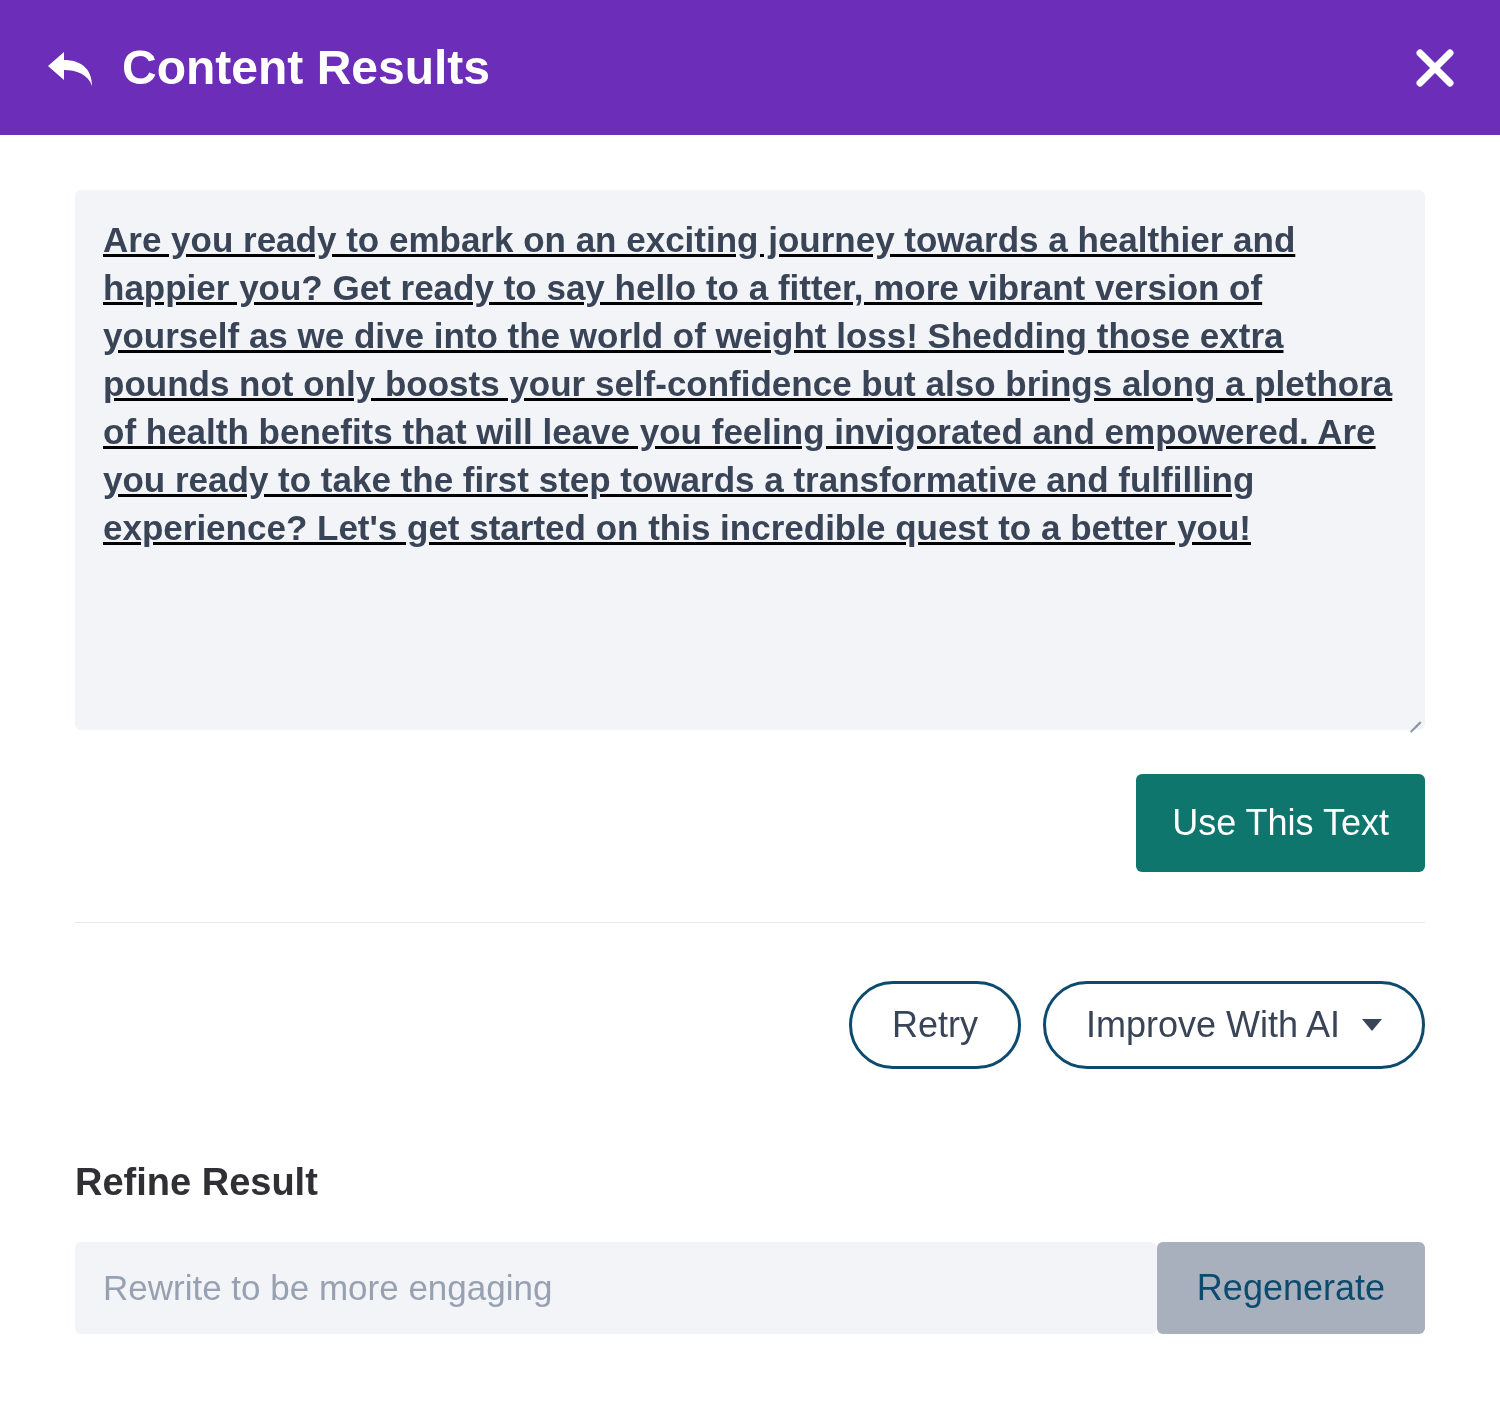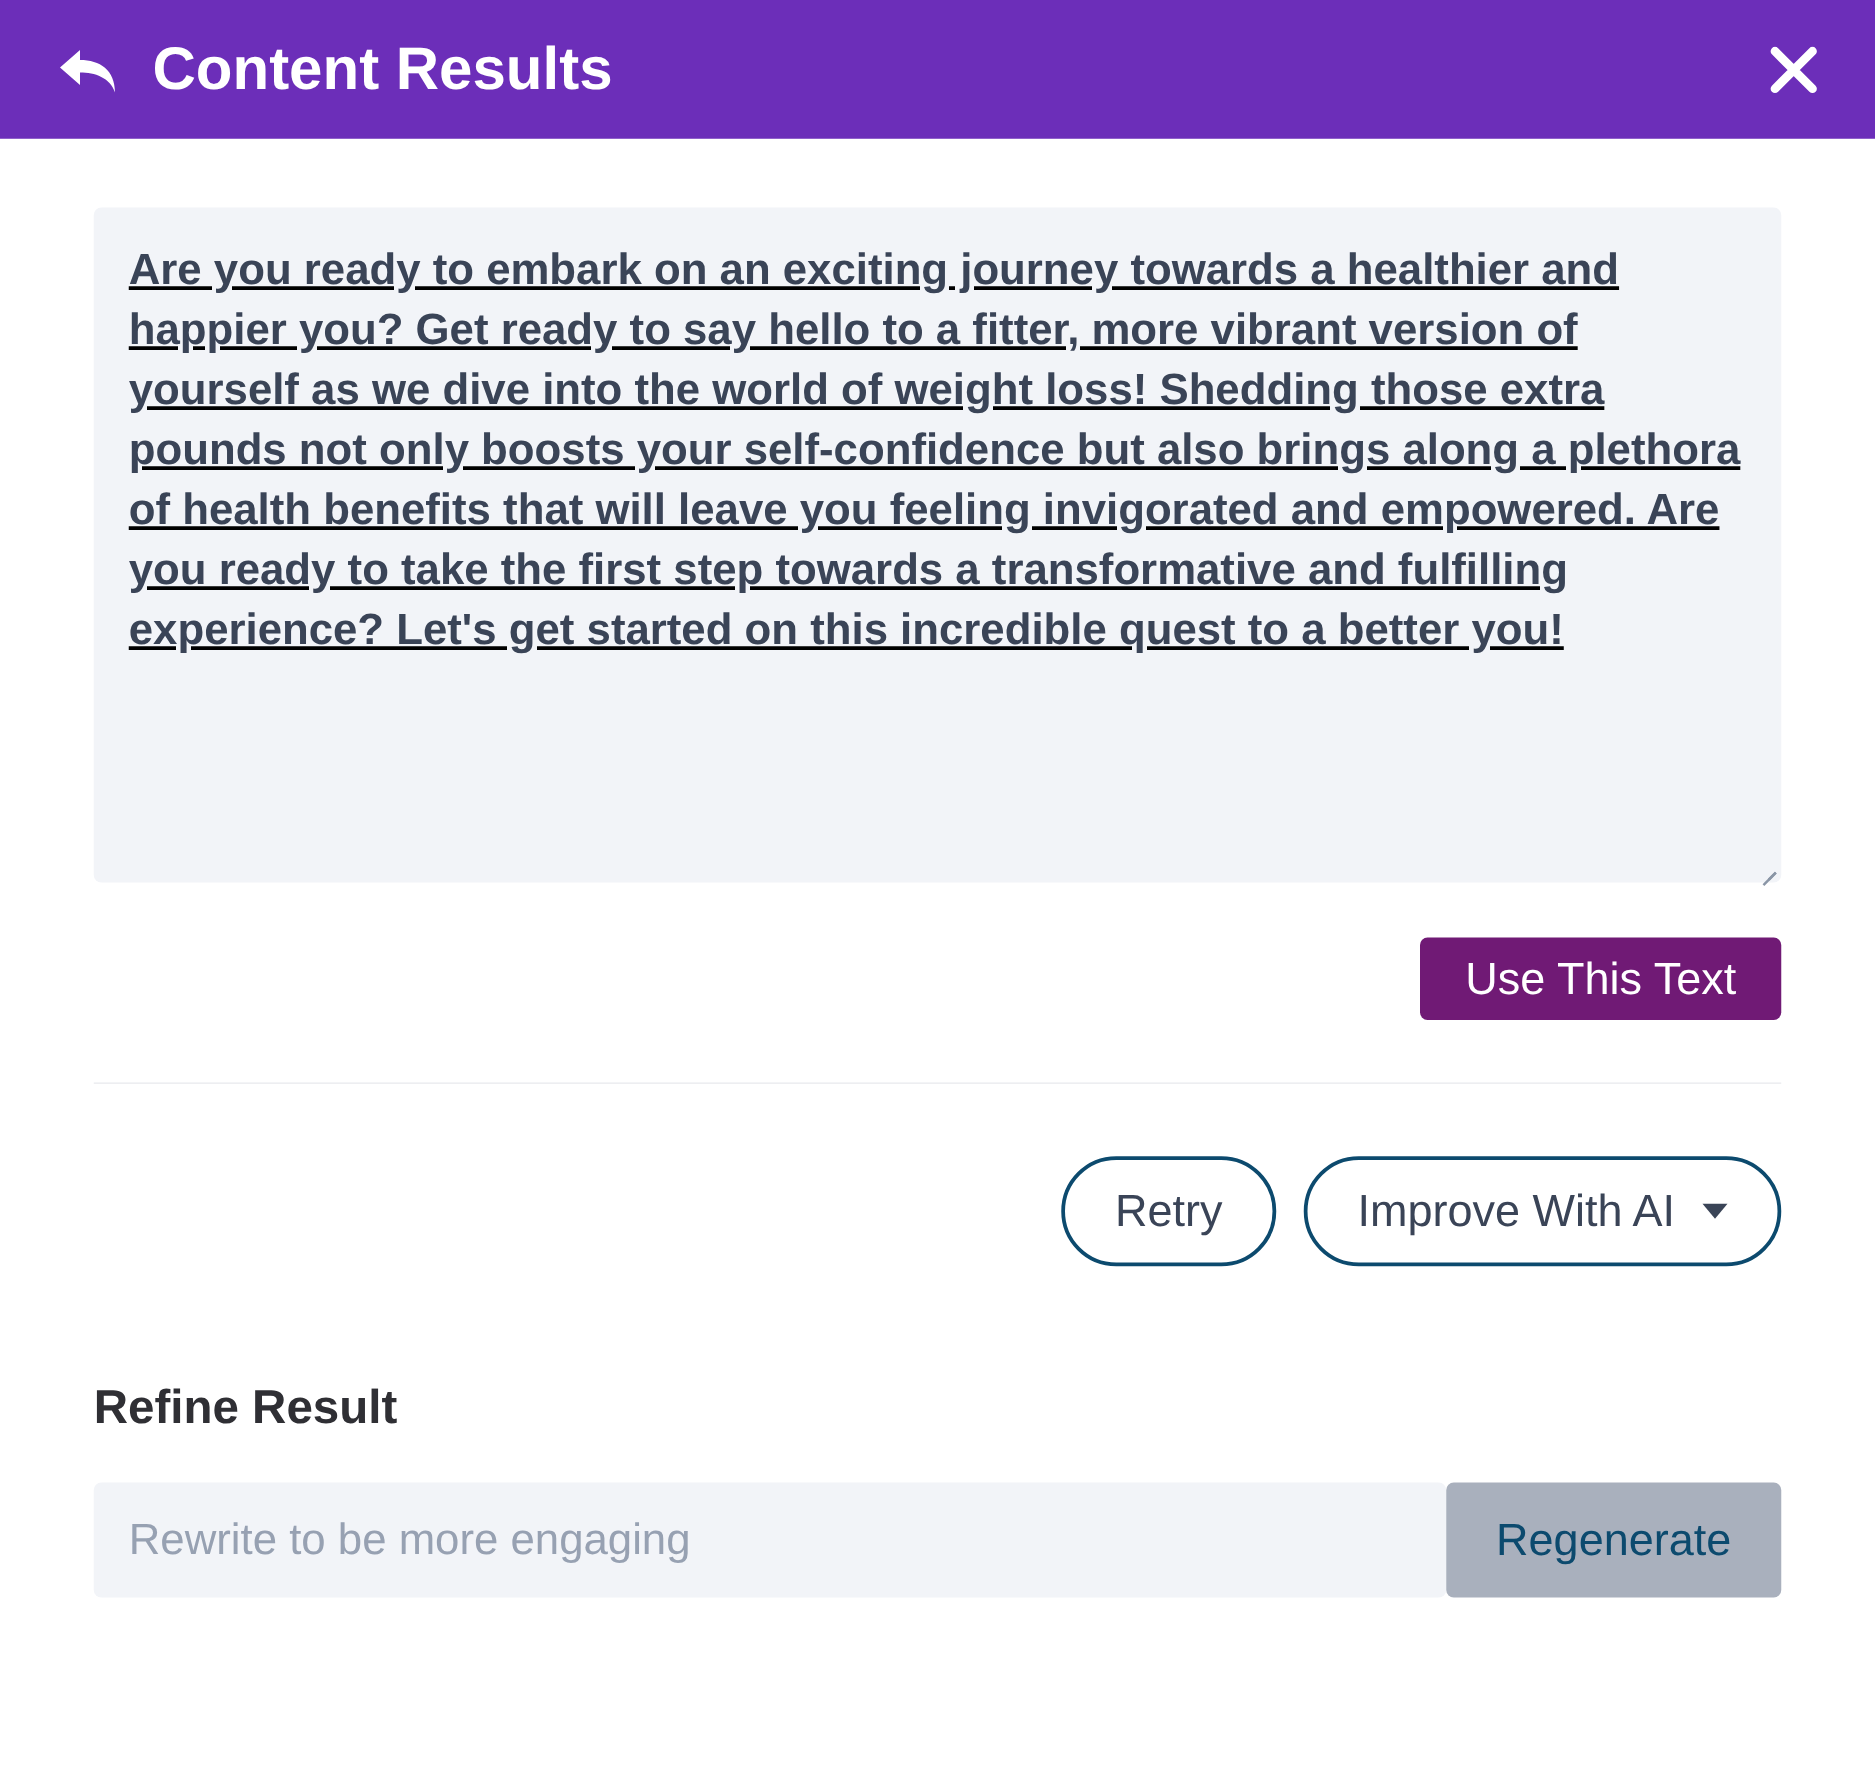--- a/index.html
+++ b/index.html
@@ -7,21 +7,21 @@
       font-family: -apple-system, BlinkMacSystemFont, "Segoe UI", Helvetica, Arial, sans-serif;
       background: #ffffff;
       width: 1500px;
       margin: 0 auto;
     }
     .header {
       background: #6c2eb9;
       display: flex;
       align-items: center;
       justify-content: space-between;
-      padding: 28px 46px;
+      padding: 40px 46px;
     }
     .header-left {
       display: flex;
       align-items: center;
       gap: 28px;
     }
     .back-btn {
       cursor: pointer;
       display: flex;
       align-items: center;
@@ -81,27 +81,27 @@
       bottom: 4px; right: 0;
       transform: rotate(-45deg);
       transform-origin: right bottom;
     }
     .actions-row {
       display: flex;
       justify-content: flex-end;
       margin-bottom: 50px;
     }
     .primary-btn {
-      background: #701a75;
+      background: #0f766e;
       color: #ffffff;
       font-size: 36px;
       font-weight: 500;
       border: none;
       border-radius: 6px;
-      padding: 12px 36px;
+      padding: 28px 36px;
       cursor: pointer;
     }
     .divider {
       height: 1px;
       background: #e7e9ed;
       margin-bottom: 58px;
     }
     .section-title {
       color: #2f2f34;
       font-size: 38px;

